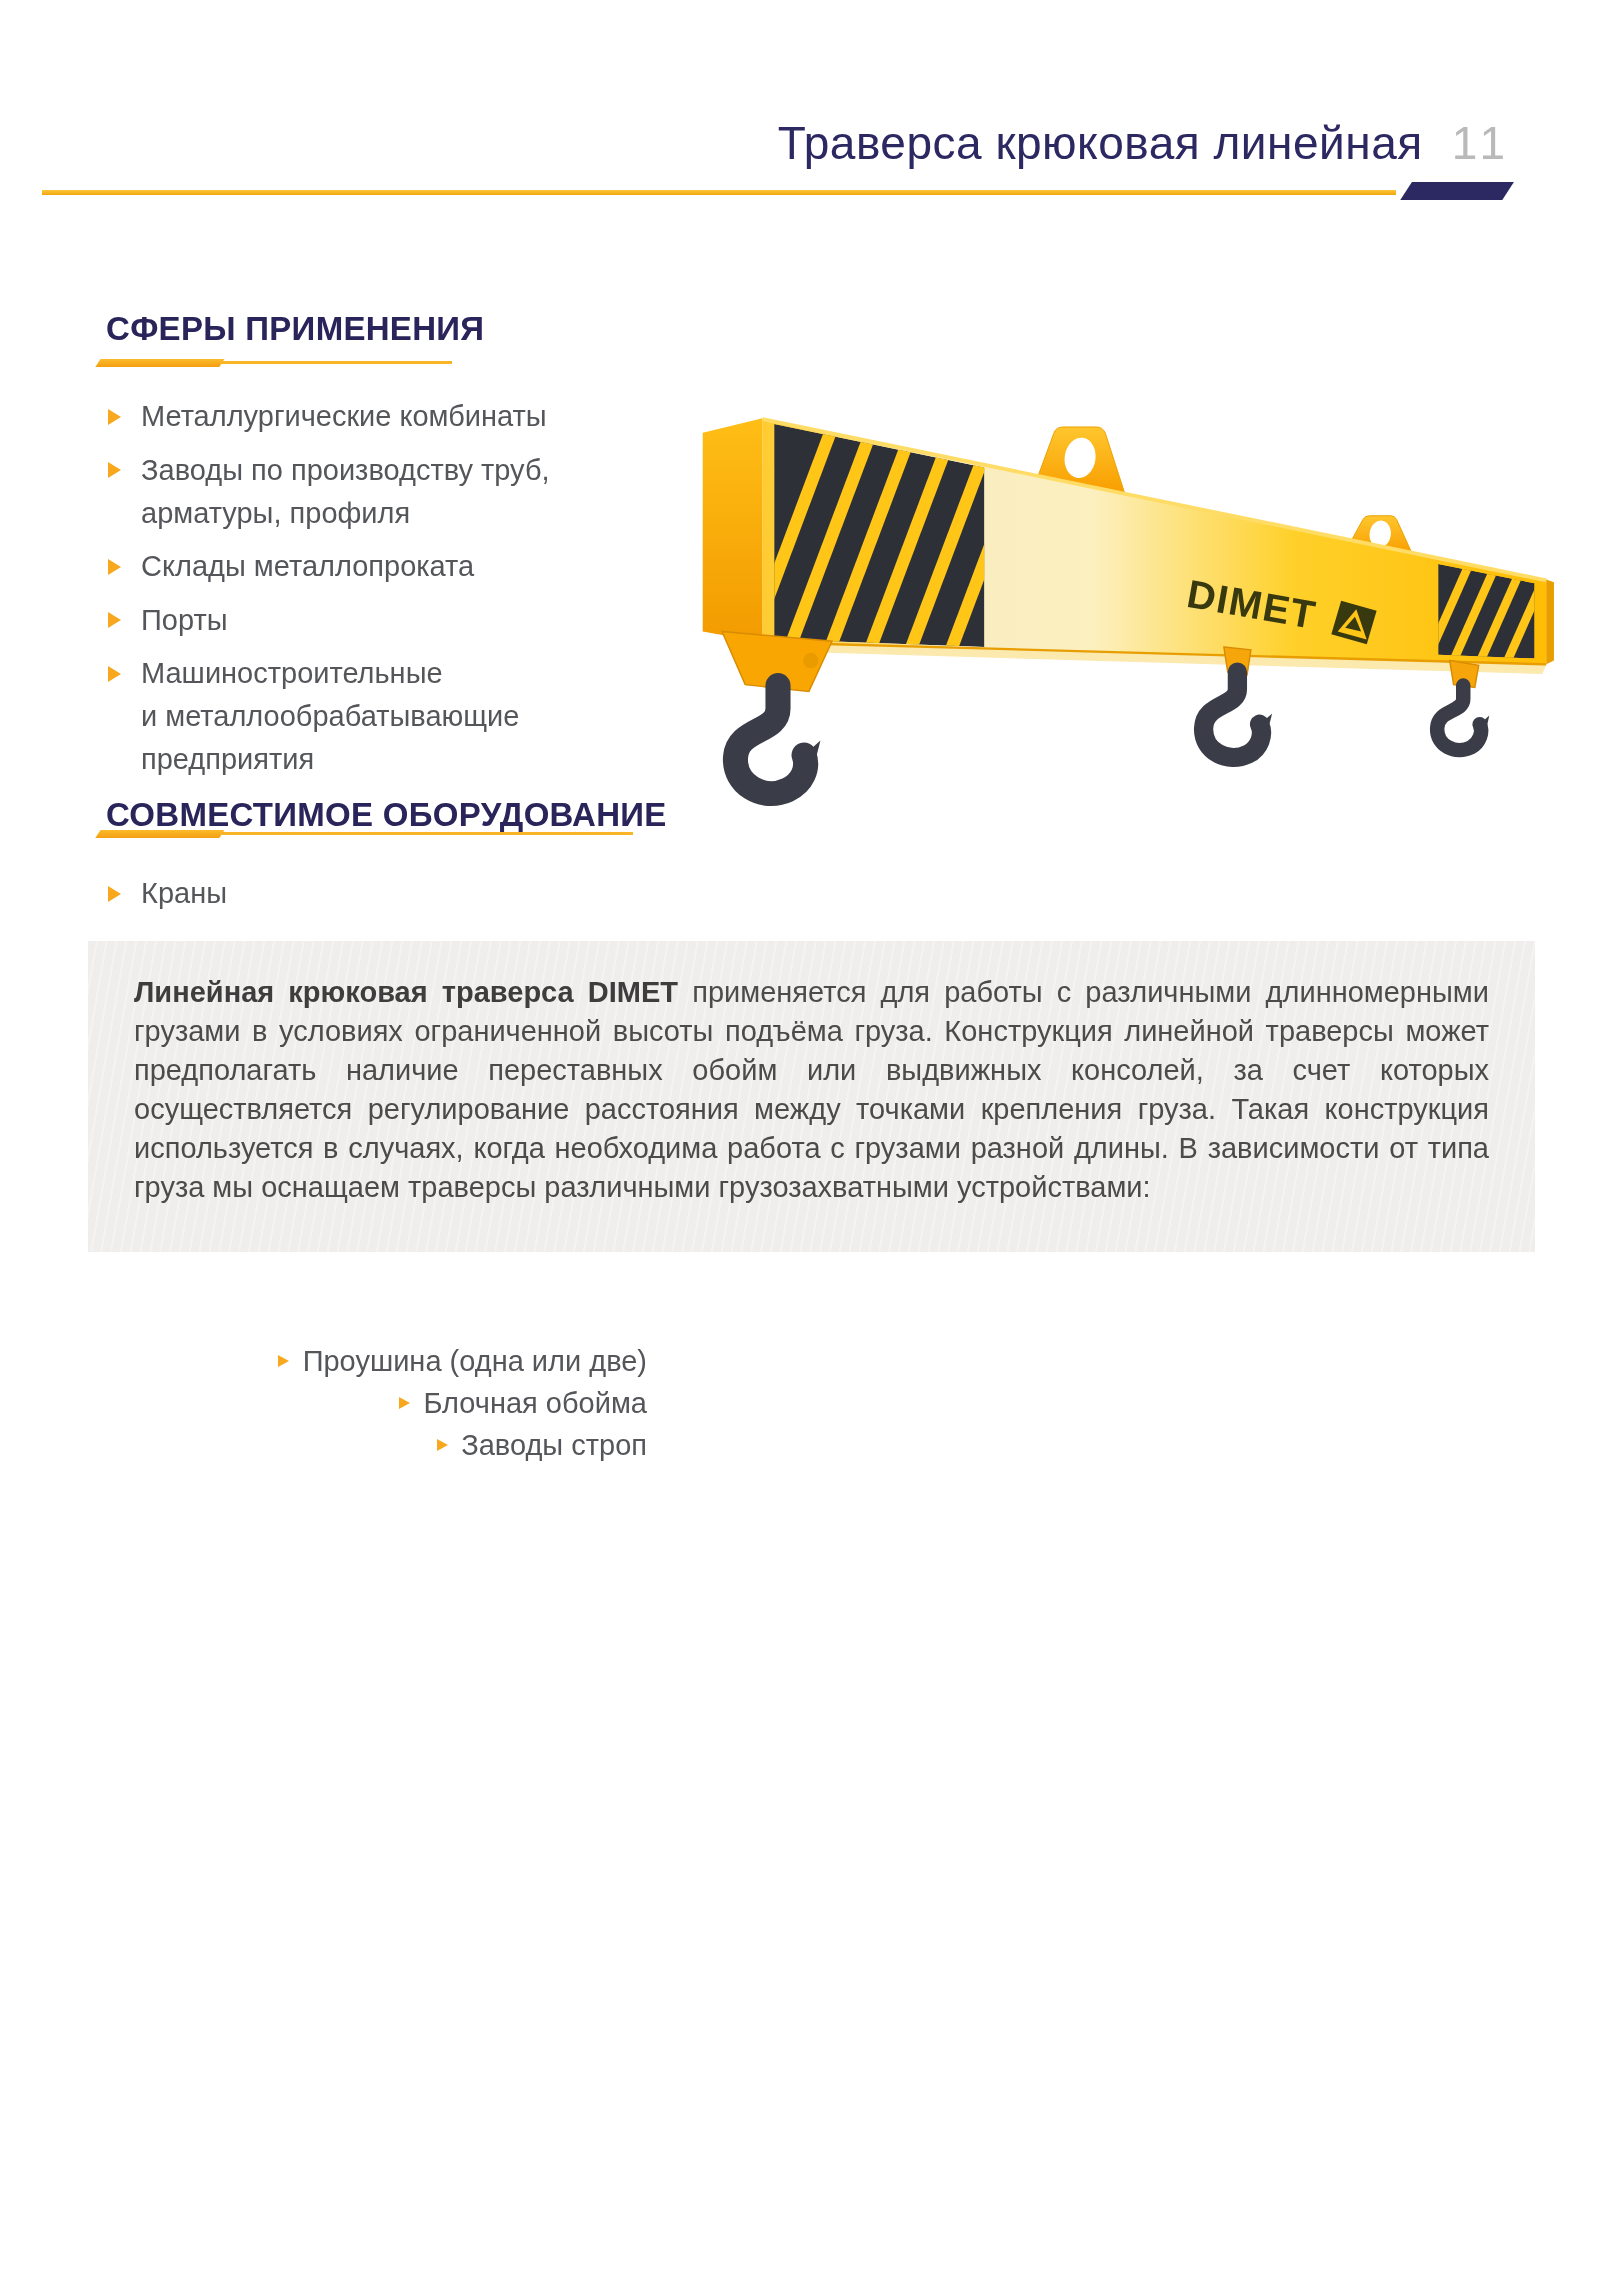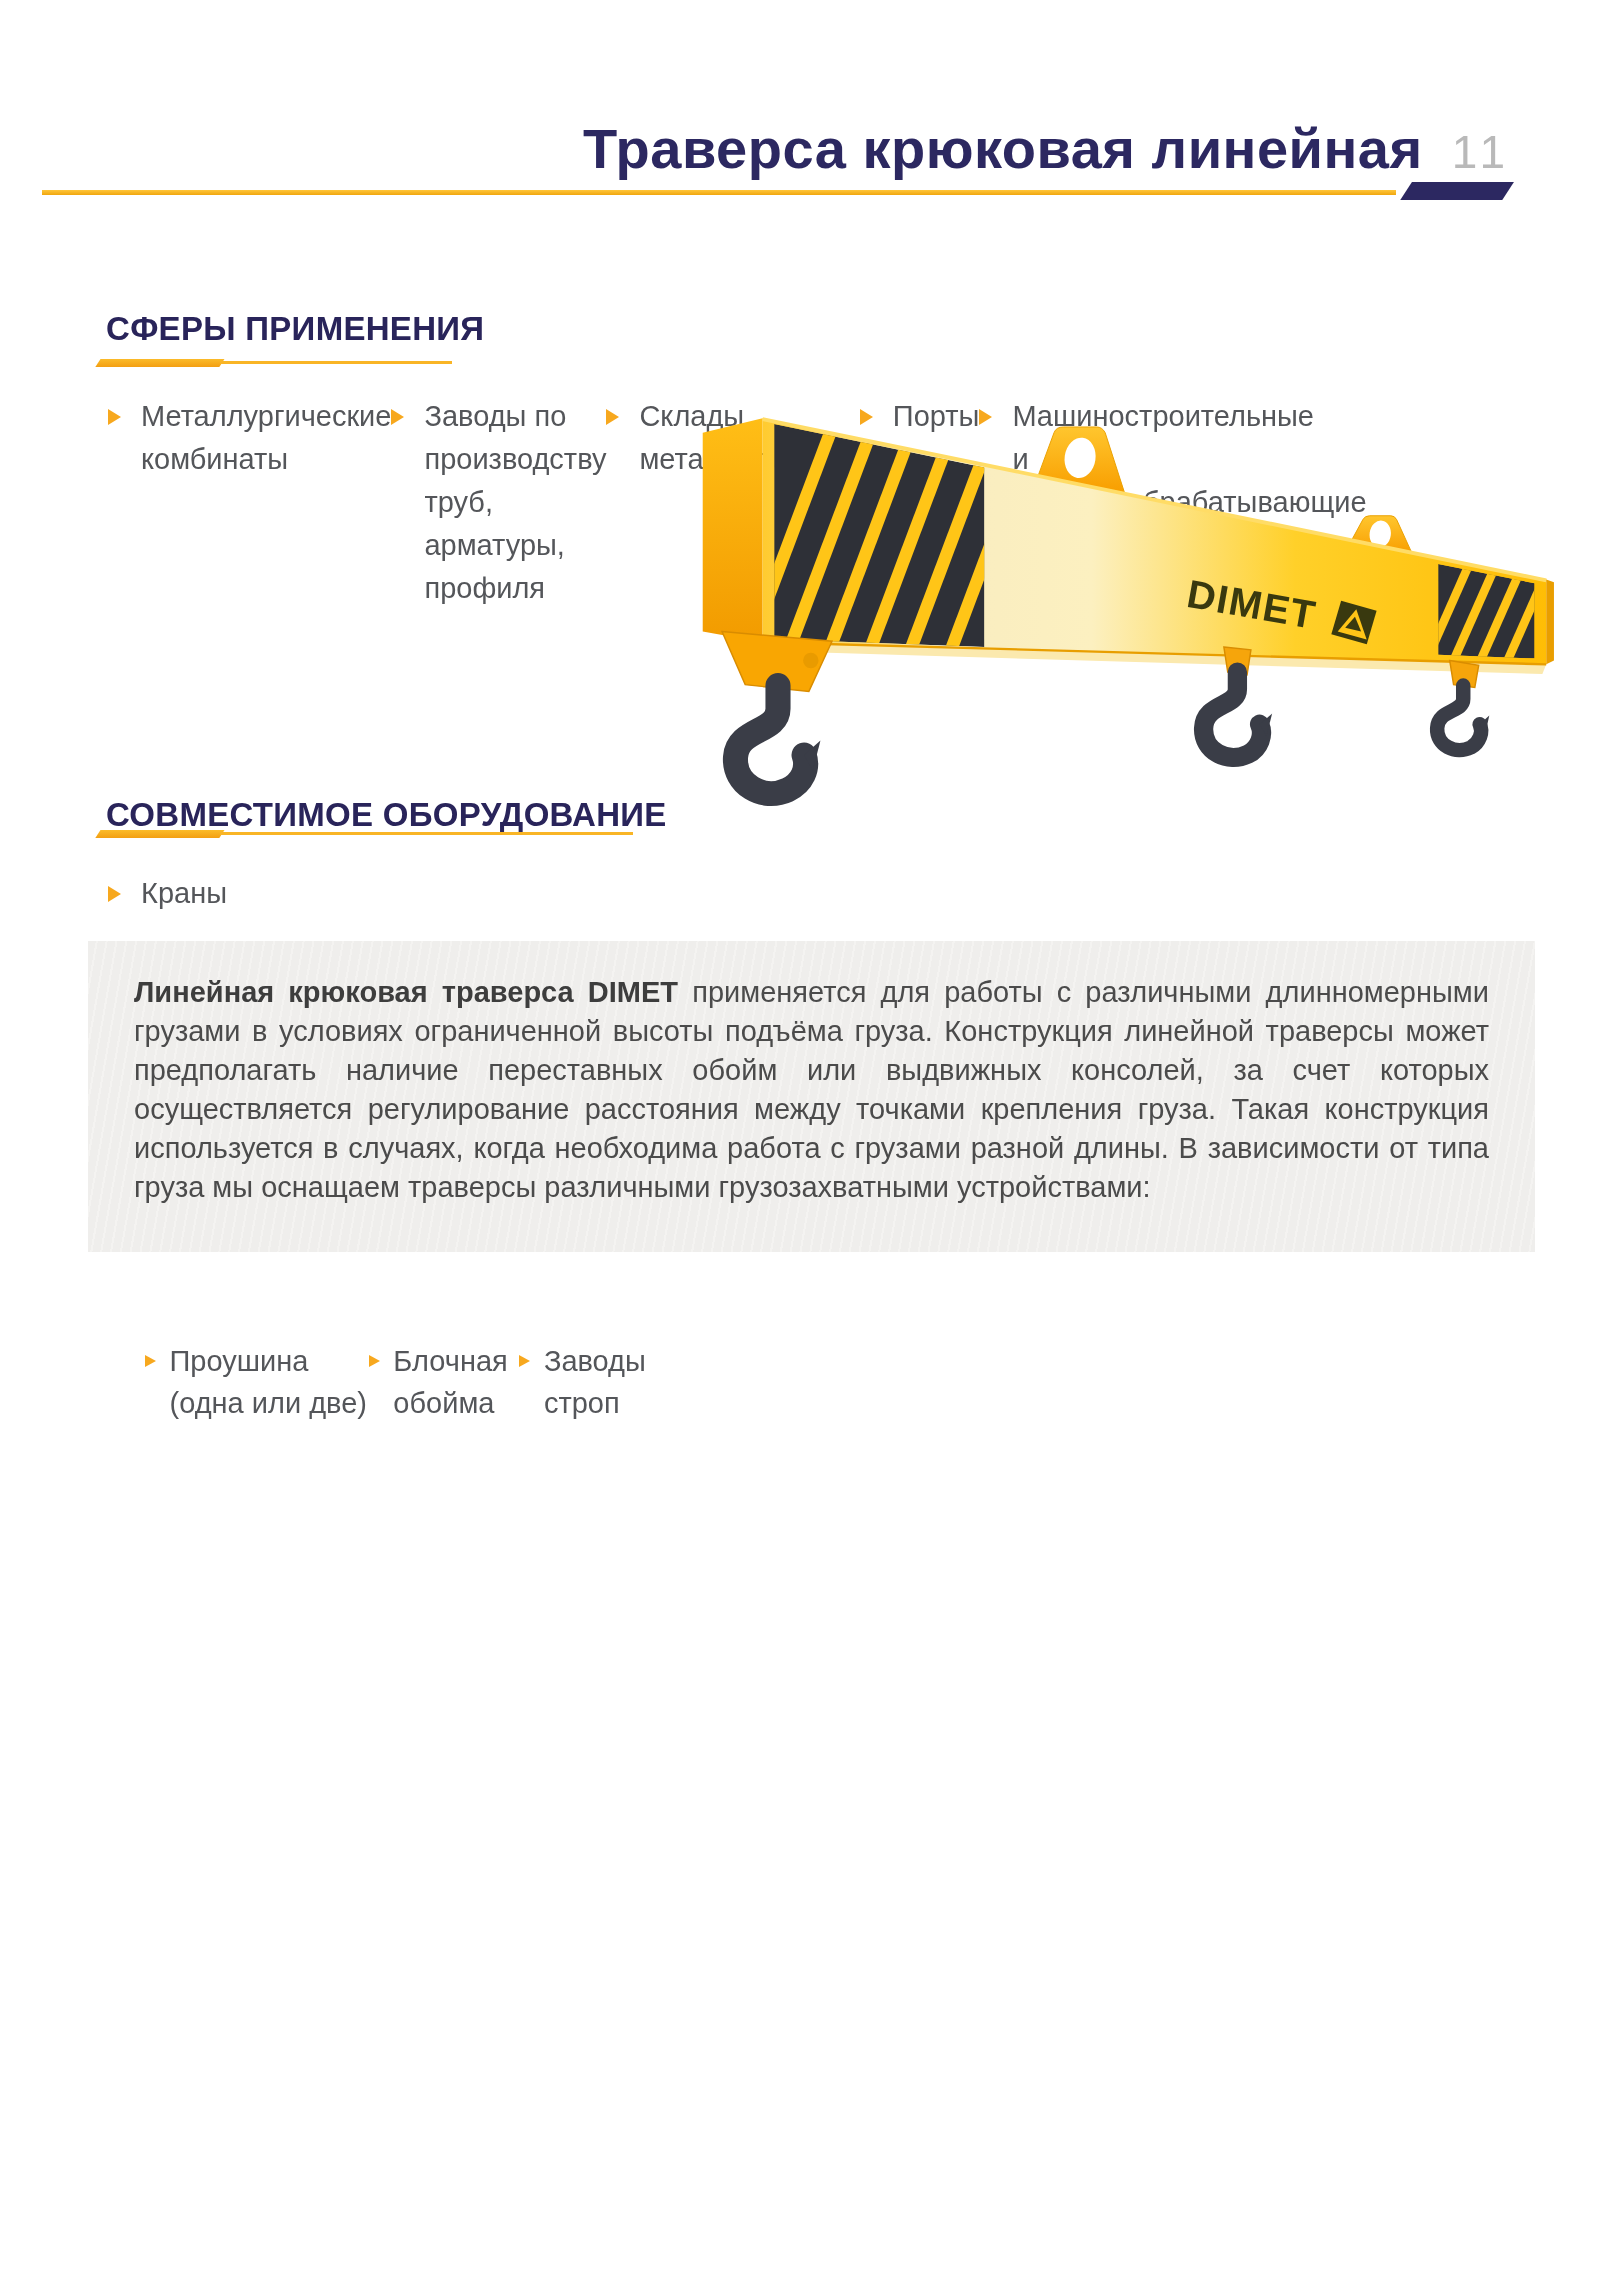--- a/index.html
+++ b/index.html
@@ -3,36 +3,36 @@
 <meta charset="utf-8">
 <style>
   html,body { margin:0; padding:0; background:#ffffff; }
   .page {
     position:relative; width:1620px; height:2282px; background:#ffffff;
     font-family:"Liberation Sans", sans-serif; overflow:hidden;
   }
 
   
   .title-row { position:absolute; top:116px; right:109px; display:flex; align-items:baseline; gap:29px; }
-  .page-title { font-size:56px; font-weight:700; color:#2c2861; letter-spacing:0.5px; }
+  .page-title { font-size:46px; font-weight:400; color:#2c2861; letter-spacing:0.5px; }
   .page-num { font-size:46px; font-weight:300; color:#b9b9b9; letter-spacing:5.8px;text-align:center; }
   .header-rule-yellow { position:absolute; left:42px; top:190px; width:1354px; height:4.8px;
     background:linear-gradient(to bottom,#ffc63a,#f0a60e); }
   .header-dash-navy { position:absolute; left:1406px; top:182px; width:102px; height:18.3px;
     background:#2c2861; transform:skewX(-33deg); }
 
   
   .section-heading { position:absolute; font-size:33px; line-height:35px; font-weight:bold;
     color:#29245a; letter-spacing:0.3px; }
   .rule-thick { position:absolute; height:7.7px; background:linear-gradient(to bottom,#fbbB2a,#f39f12);
     transform:skewX(-33deg); }
   .rule-thin { position:absolute; height:2.9px; background:#f9b526; }
 
   
-  .bullet-list { position:absolute; display:flex; flex-direction:row; }
+  .bullet-list { position:absolute; display:flex; flex-direction:column; }
   .bullet-item { display:flex; gap:20px; }
   .bullet-text { font-size:29px; line-height:43px; color:#54565a; white-space:pre-line; }
   .tri { flex:none; width:0; height:0; margin-top:13.5px;
     border-left:13.5px solid #f7a81e; border-top:8.7px solid transparent; border-bottom:8.7px solid transparent; }
   .list-apps .bullet-item { margin-bottom:10.6px; }
   .list-attach .bullet-text { line-height:42px; }
   .list-attach .tri { border-left-width:11.6px; border-top-width:6.8px; border-bottom-width:6.8px; margin-top:14.5px; }
   .list-attach .bullet-item { gap:13.5px;justify-content:flex-end; }
 
   

